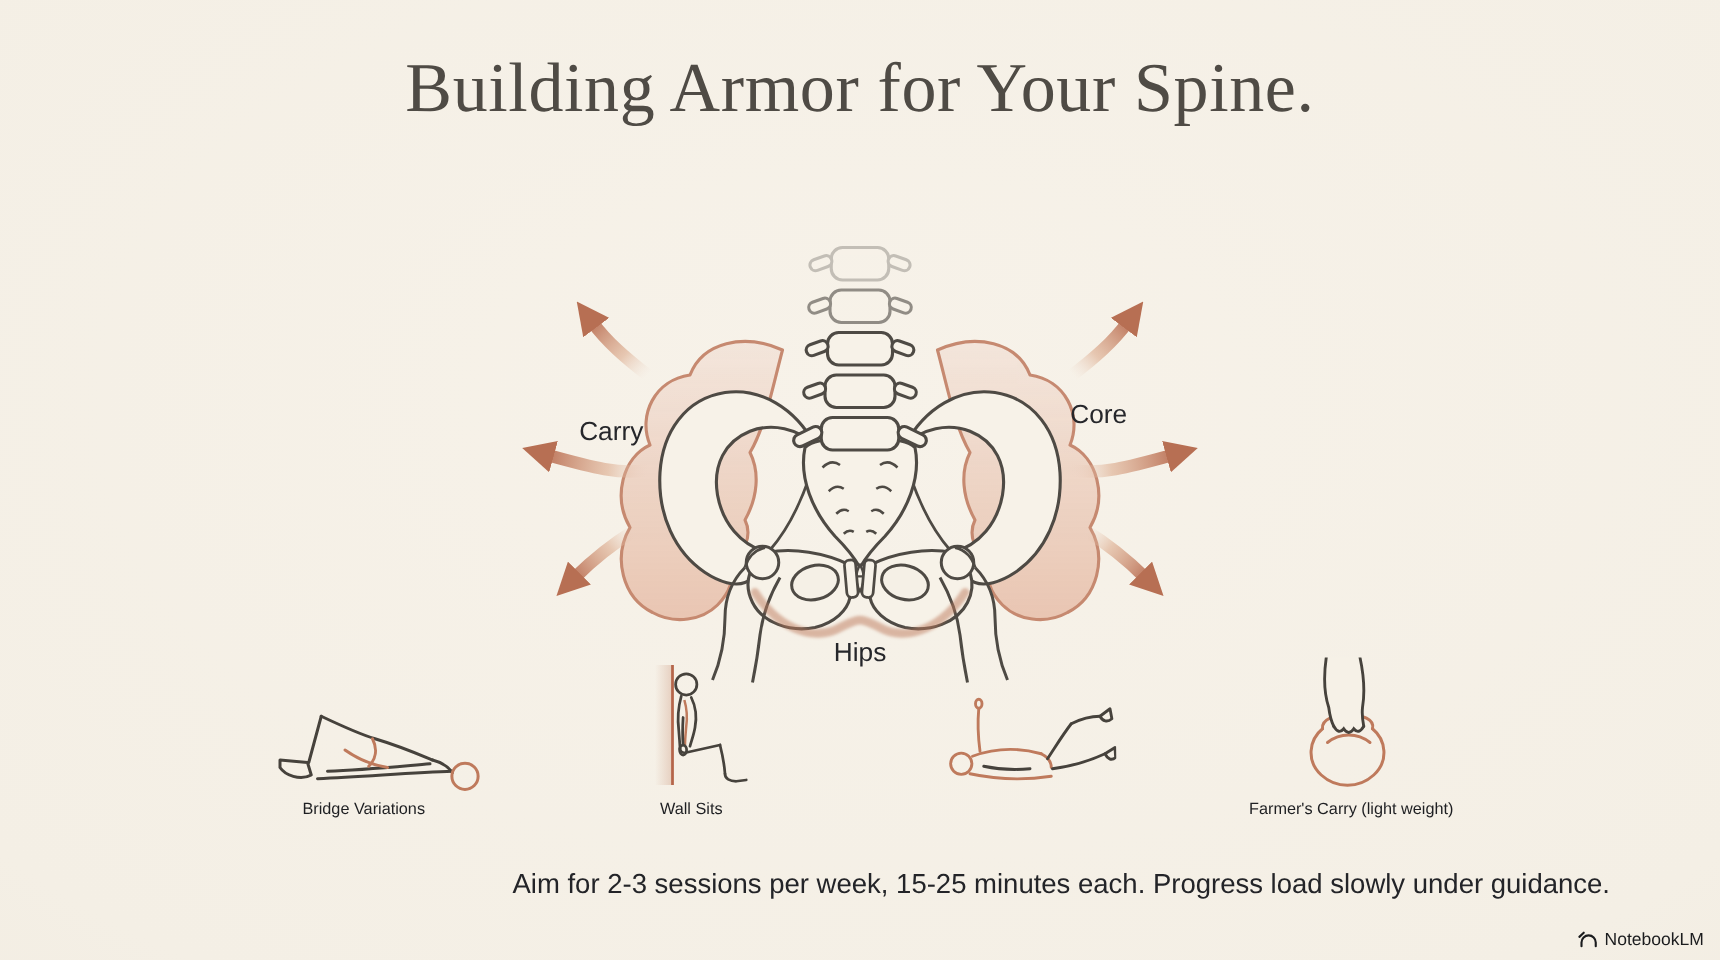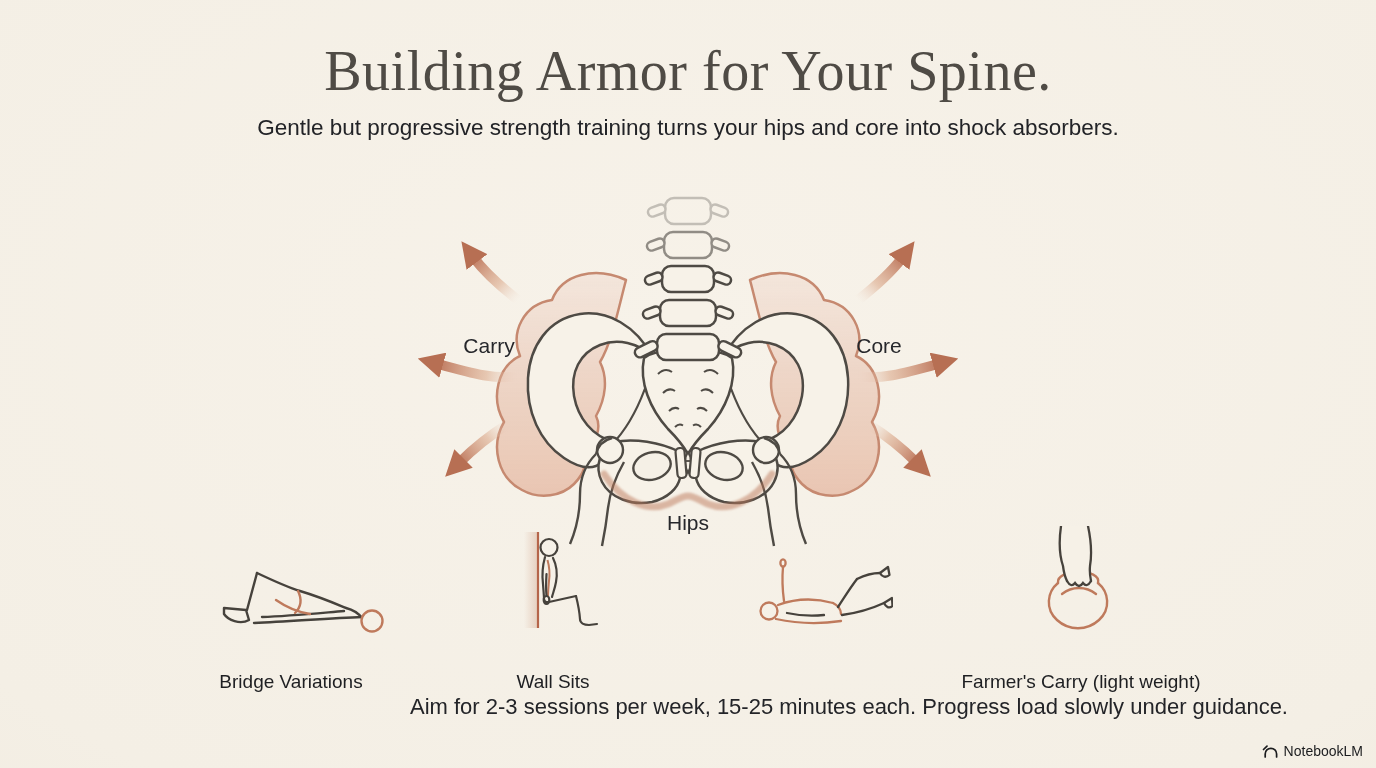--- a/index.html
+++ b/index.html
@@ -16,40 +16,39 @@
     color:#4f4b45;letter-spacing:.5px;white-space:nowrap;
   }
   .subtitle{
     left:50%;top:113px;width:1200px;text-align:center;
     font-size:22.5px;line-height:30px;color:#222327;
   }
   .diagram-label{
     font-size:21px;color:#26272b;white-space:nowrap;
   }
   .ex-label{
-    top:639px;font-size:19px;color:#1e1f22;white-space:nowrap;text-align:center;margin-top:32px;
+    top:639px;font-size:13px;color:#1e1f22;white-space:nowrap;text-align:center;
   }
   .footer-note{
     left:50%;top:694px;width:1200px;text-align:right;
     font-size:22px;color:#232428;
   }
   .watermark{
     right:13px;top:743px;display:flex;align-items:center;gap:5px;
     font-size:14px;font-weight:500;color:#1b1c1e;
   }
   svg{display:block;}
 </style>
 </head>
 <body>
 
 <div id="canvas">
 
   <div class="abs title center-x">Building Armor for Your Spine.</div>
   <div class="abs subtitle center-x">
-    <div>Gentle but progressive strength training turns your hips and core into shock absorbers.</div>
   </div>
 
   <svg class="abs" style="left:390px;top:190px;" width="596" height="360" viewBox="0 0 596 360">
     <defs>
       <linearGradient id="muscleG" x1="0" y1="0" x2="0" y2="1">
         <stop offset="0" stop-color="#f1ddd2" stop-opacity="0.65"></stop>
         <stop offset="0.45" stop-color="#ecd0c0" stop-opacity="0.9"></stop>
         <stop offset="1" stop-color="#e8c2ae" stop-opacity="1"></stop>
       </linearGradient>
       <linearGradient id="aG1" gradientUnits="userSpaceOnUse" x1="128" y1="110" x2="84" y2="68">
@@ -151,21 +150,21 @@
       </g>
       <g>
         <rect x="267" y="144" width="62" height="26" rx="9"></rect>
         <rect x="243" y="149" width="24" height="10" rx="5" transform="rotate(-26 267 154)"></rect>
         <rect x="329" y="149" width="24" height="10" rx="5" transform="rotate(26 329 154)"></rect>
       </g>
     </g>
   </svg>
 
   <div class="abs diagram-label center-x" style="left:489px;top:334px;">Carry</div>
-  <div class="abs diagram-label center-x" style="left:879px;top:334px;">Core</div>
+  <div class="abs diagram-label center-x" style="left:879px;top:320px;">Core</div>
   <div class="abs diagram-label center-x" style="left:688px;top:511px;">Hips</div>
 
   <svg class="abs" style="left:220px;top:566px;" width="170" height="70" viewBox="0 0 170 70">
     <g fill="none" stroke="#46423c" stroke-width="2.4" stroke-linecap="round" stroke-linejoin="round">
       <path d="M4 42 L26 44 L29 54 C20 59,8 54,4 48 Z"></path>
       <path d="M27 44 L37 7"></path>
       <path d="M37 7 C56 16,70 22,80 25 C100 31,114 37,126 42"></path>
       <path d="M126 42 C134 44,139 48,142 52"></path>
       <path d="M42 51 C70 50,100 47,124 45"></path>
       <path d="M34 57 C75 55,112 52,142 51"></path>

